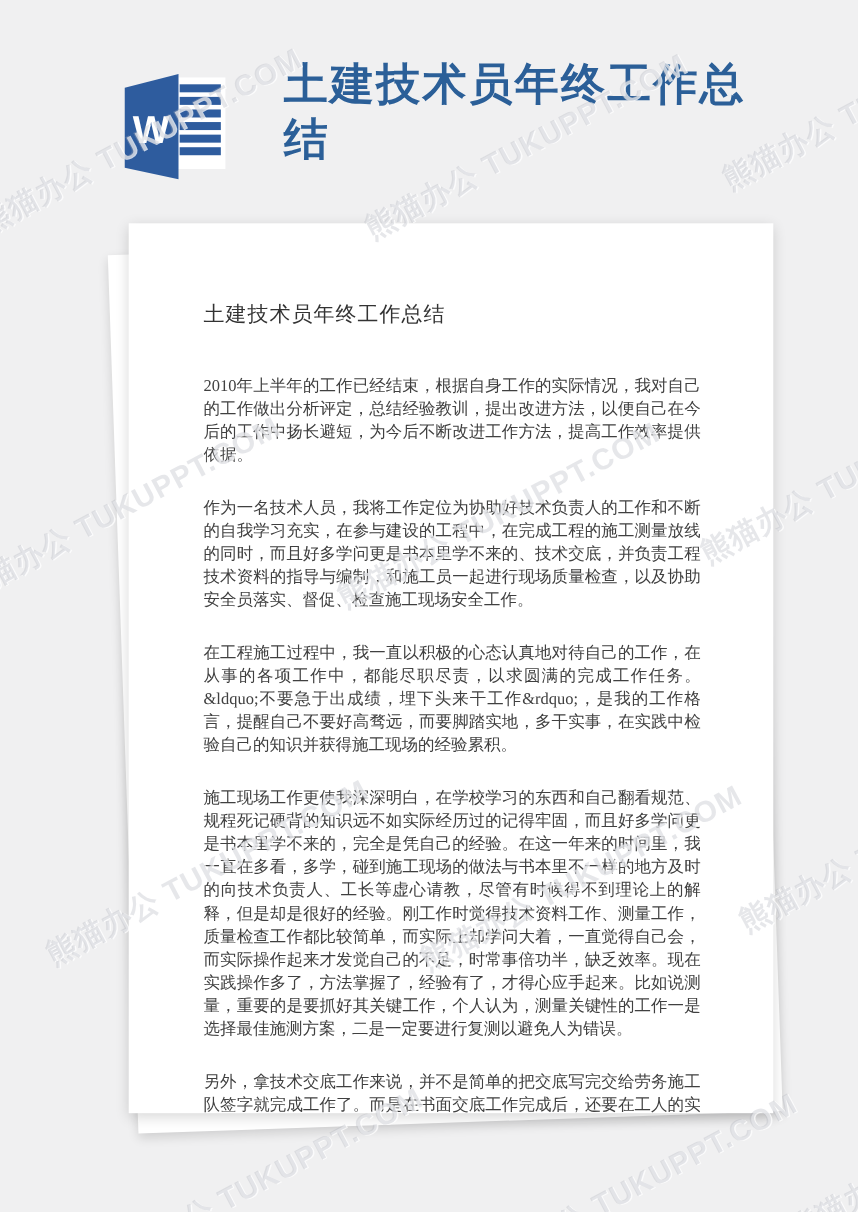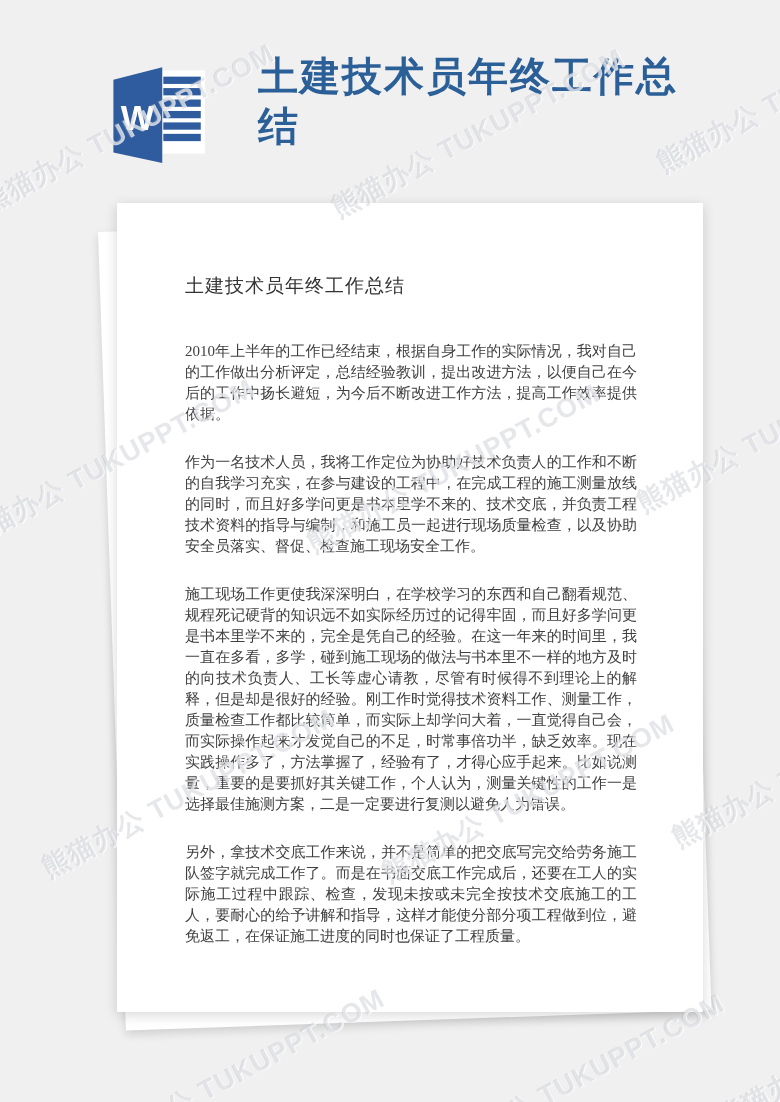--- a/index.html
+++ b/index.html
@@ -59,20 +59,21 @@
   </div>
   <h1 class="header-title">土建技术员年终工作总结</h1>
 
   <div class="sheet sheet-back"></div>
 
   <div class="sheet sheet-main">
     <h2 class="doc-title">土建技术员年终工作总结</h2>
     <div class="doc-body">
       <p>2010年上半年的工作已经结束，根据自身工作的实际情况，我对自己的工作做出分析评定，总结经验教训，提出改进方法，以便自己在今后的工作中扬长避短，为今后不断改进工作方法，提高工作效率提供依据。</p>
       <p>作为一名技术人员，我将工作定位为协助好技术负责人的工作和不断的自我学习充实，在参与建设的工程中，在完成工程的施工测量放线的同时，而且好多学问更是书本里学不来的、技术交底，并负责工程技术资料的指导与编制，和施工员一起进行现场质量检查，以及协助安全员落实、督促、检查施工现场安全工作。</p>
+      <p>在工程施工过程中，我一直以积极的心态认真地对待自己的工作，在从事的各项工作中，都能尽职尽责，以求圆满的完成工作任务。&amp;ldquo;不要急于出成绩，埋下头来干工作&amp;rdquo;，是我的工作格言，提醒自己不要好高骛远，而要脚踏实地，多干实事，在实践中检验自己的知识并获得施工现场的经验累积。</p>
       <p>施工现场工作更使我深深明白，在学校学习的东西和自己翻看规范、规程死记硬背的知识远不如实际经历过的记得牢固，而且好多学问更是书本里学不来的，完全是凭自己的经验。在这一年来的时间里，我一直在多看，多学，碰到施工现场的做法与书本里不一样的地方及时的向技术负责人、工长等虚心请教，尽管有时候得不到理论上的解释，但是却是很好的经验。刚工作时觉得技术资料工作、测量工作，质量检查工作都比较简单，而实际上却学问大着，一直觉得自己会，而实际操作起来才发觉自己的不足，时常事倍功半，缺乏效率。现在实践操作多了，方法掌握了，经验有了，才得心应手起来。比如说测量，重要的是要抓好其关键工作，个人认为，测量关键性的工作一是选择最佳施测方案，二是一定要进行复测以避免人为错误。</p>
       <p>另外，拿技术交底工作来说，并不是简单的把交底写完交给劳务施工队签字就完成工作了。而是在书面交底工作完成后，还要在工人的实际施工过程中跟踪、检查，发现未按或未完全按技术交底施工的工人，要耐心的给予讲解和指导，这样才能使分部分项工程做到位，避免返工，在保证施工进度的同时也保证了工程质量。</p>
     </div>
   </div>
 
   <div class="wm-layer">
     <span class="wm" style="left:-35px;top:110px">熊猫办公 TUKUPPT.COM</span>
     <span class="wm" style="left:315px;top:115px">熊猫办公 TUKUPPT.COM</span>
     <span class="wm" style="left:640px;top:70px">熊猫办公 TUKUPPT.COM</span>
     <span class="wm" style="left:-55px;top:445px">熊猫办公 TUKUPPT.COM</span>

